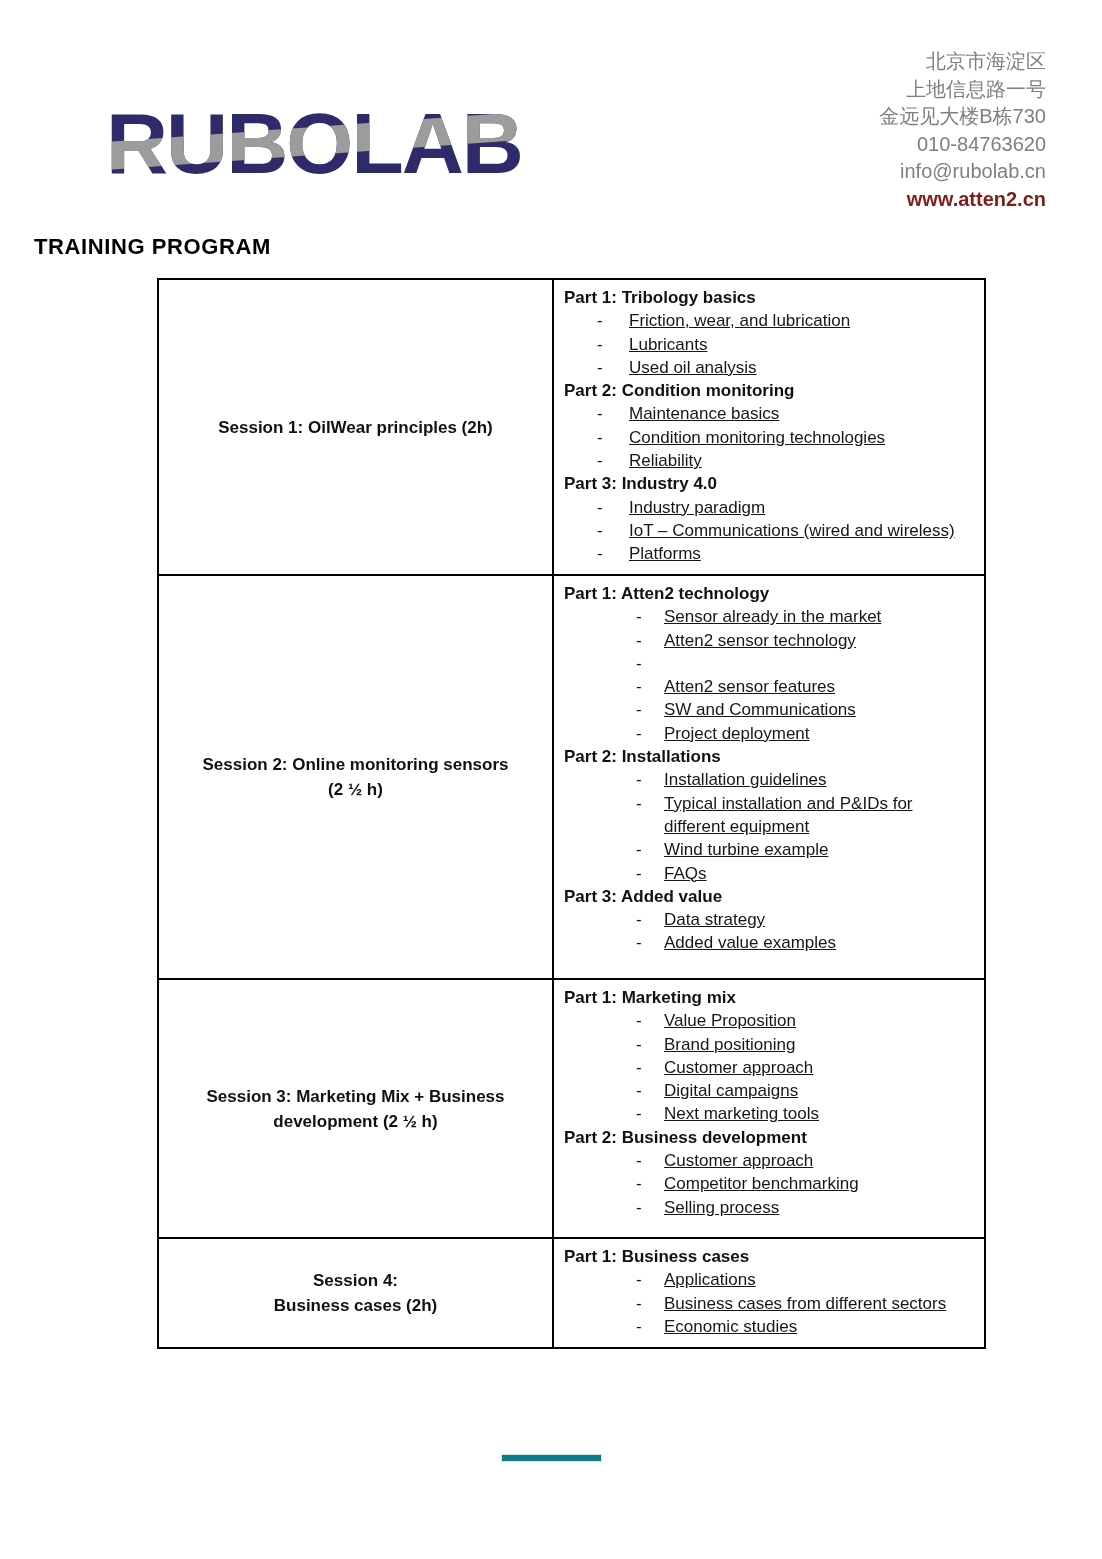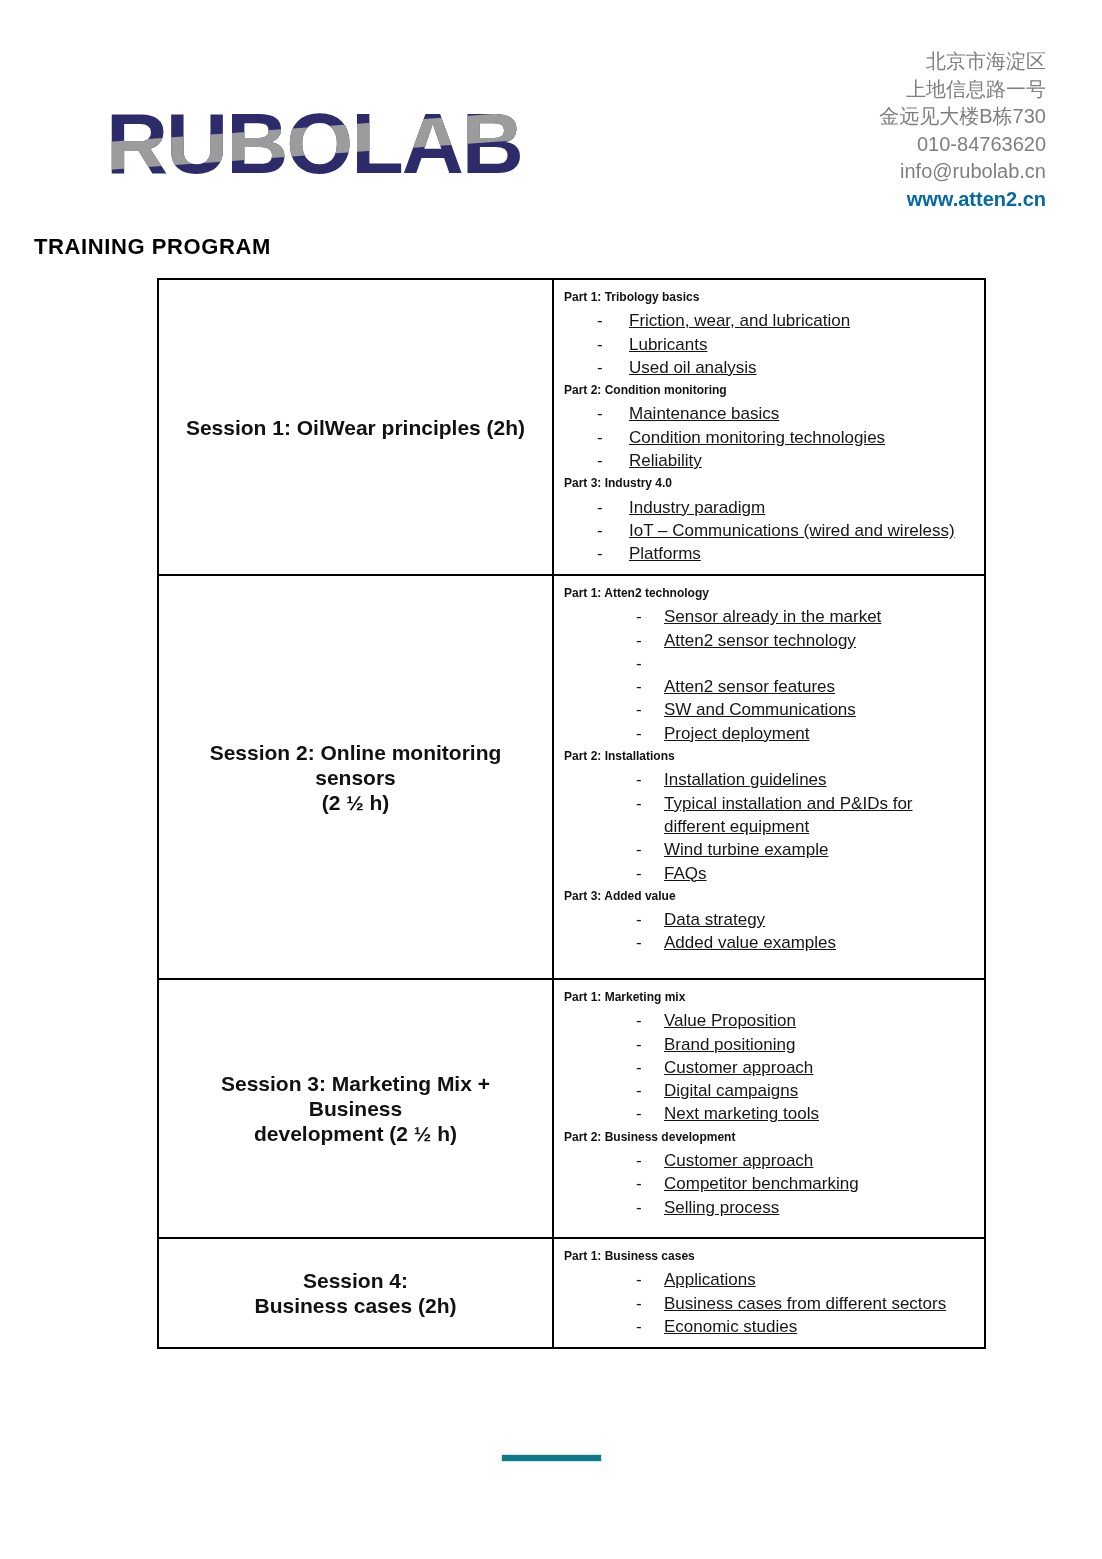--- a/index.html
+++ b/index.html
@@ -19,21 +19,21 @@
   .logo-gray {
     position:absolute; left:0; top:0; display:inline-block;
     clip-path:polygon(0 42px, 100% 12px, 100% 40px, 0 70px);
   }
 
   .contact {
     position:absolute; top:48px; right:56px; text-align:right;
     font-size:20px; line-height:27.5px; color:#7f7f7f;
   }
   .contact-line { white-space:nowrap; }
-  .website { font-weight:bold; color:#0369a1; }
+  .website { font-weight:bold; color:#7f1d1d; }
 
   
   .doc-title {
     position:absolute; top:234px; left:0; width:1102px; text-align:left;
     font-size:22px; font-weight:bold; letter-spacing:0.6px; color:#000;margin-left:34px;
   }
 
   
   .ttable {
     position:absolute; left:157px; top:278px; width:829px;
@@ -44,24 +44,24 @@
   .t-row:nth-child(1) { height:296px; }
   .t-row:nth-child(2) { height:404px; }
   .t-row:nth-child(3) { height:259px; }
   .t-row:nth-child(4) { height:108px; }
 
   .t-left {
     width:395px; flex:none; border-right:2px solid #000;
     display:flex; align-items:center; justify-content:center;
     text-align:center; padding:0 14px;
   }
-  .session-title { font-weight:bold; font-size:21px; line-height:25px; color:#111; }
+  .session-title { font-weight:bold; font-size:17px; line-height:25px; color:#111; }
 
   .t-right { flex:1; padding:6px 10px 0 10px; }
-  .part-heading { font-weight:bold; font-size:12px; line-height:23.3px; color:#111; }
+  .part-heading { font-weight:bold; font-size:17px; line-height:23.3px; color:#111; }
   .bullet { display:flex; font-size:17px; line-height:23.3px; padding-left:72px; }
   .bullet .dash { flex:none; width:28px; }
   .bullet .btext { flex:1;text-decoration:underline; }
   
   .t-row:nth-child(1) .bullet { padding-left:33px; }
   .t-row:nth-child(1) .bullet .dash { width:32px; }
 
   
   .footer-divider {
     position:absolute; left:502px; top:1455px; width:99px; height:6px;

